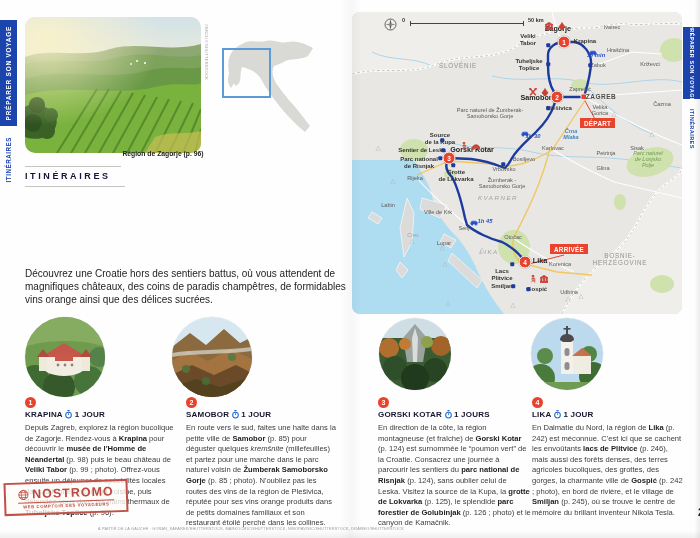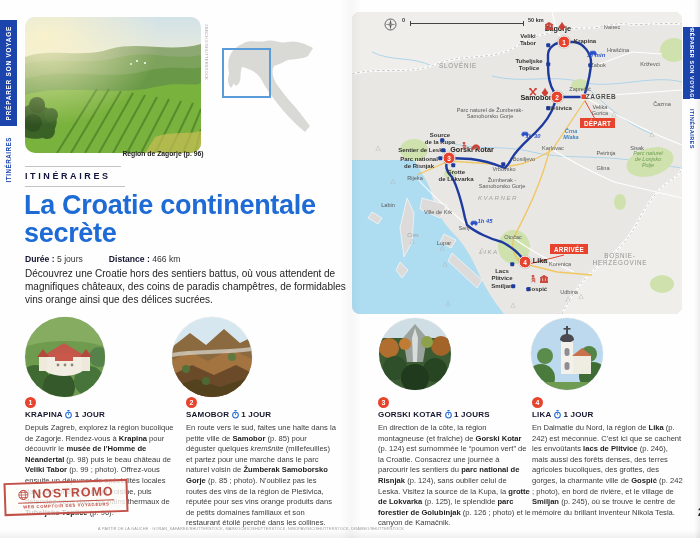--- a/index.html
+++ b/index.html
@@ -164,25 +164,20 @@
       <path fill="#d9d9d6" d="M20,8 C28,3 36,7 44,5 C52,3 58,8 66,6 C74,4 84,8 91,12 L86,20 C78,25 68,21 60,27 L52,30 C49,36 51,43 56,50 C62,59 70,67 78,77 L88,90 L83,96 C73,88 63,77 55,67 C49,59 43,51 39,43 C35,36 28,33 20,31 C17,38 21,46 14,50 C7,43 5,32 7,22 C10,14 14,11 20,8 Z"></path>
       <path fill="#d9d9d6" d="M10,32 C6,38 4,46 9,52 C13,47 15,39 17,33 Z"></path>
       <rect x="1" y="13" width="47" height="48" fill="none" stroke="#5a9bd8" stroke-width="2"></rect>
     </svg>
   </div>
 
   <div class="kicker">
     <div class="rule"></div>
     <div class="txt">ITINÉRAIRES</div>
     <div class="rule" style="width:104%"></div>
-  </div>
-  <h1 class="title" style="margin:0">La Croatie continentale secrète</h1>
-  <div class="meta">
-    <span><b>Durée :</b>&nbsp;<span>5 jours</span></span>
-    <span><b>Distance :</b>&nbsp;<span>466 km</span></span>
   </div>
   <p class="intro" style="margin:0">Découvrez une Croatie hors des sentiers battus, où vous attendent de magnifiques châteaux, des coins de paradis champêtres, de formidables vins orange ainsi que des délices sucrées.</p>
 
   <div class="circ circ1">
     <svg viewBox="0 0 80 80">
       <rect width="80" height="80" fill="#6f9b4f"></rect>
       <path d="M0,0 H80 V30 C60,22 20,22 0,30 Z" fill="#86ac62"></path>
       <circle cx="10" cy="62" r="14" fill="#3f6b33"></circle>
         <circle cx="34" cy="70" r="16" fill="#35592a"></circle>
       <circle cx="64" cy="64" r="15" fill="#47743a"></circle>

